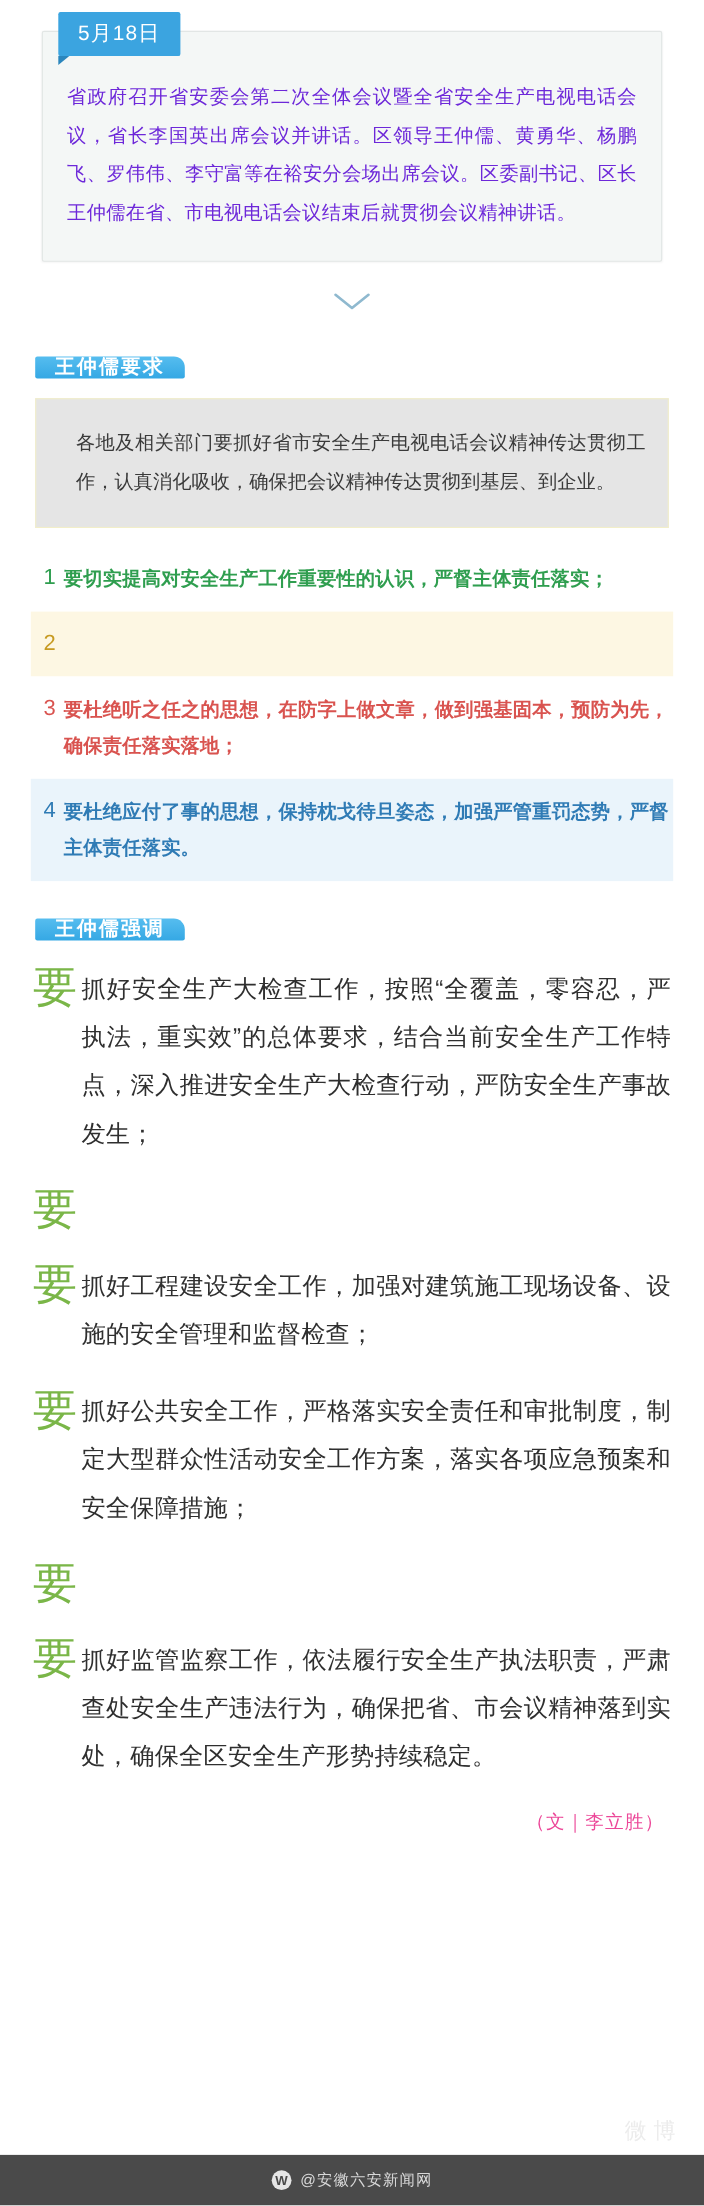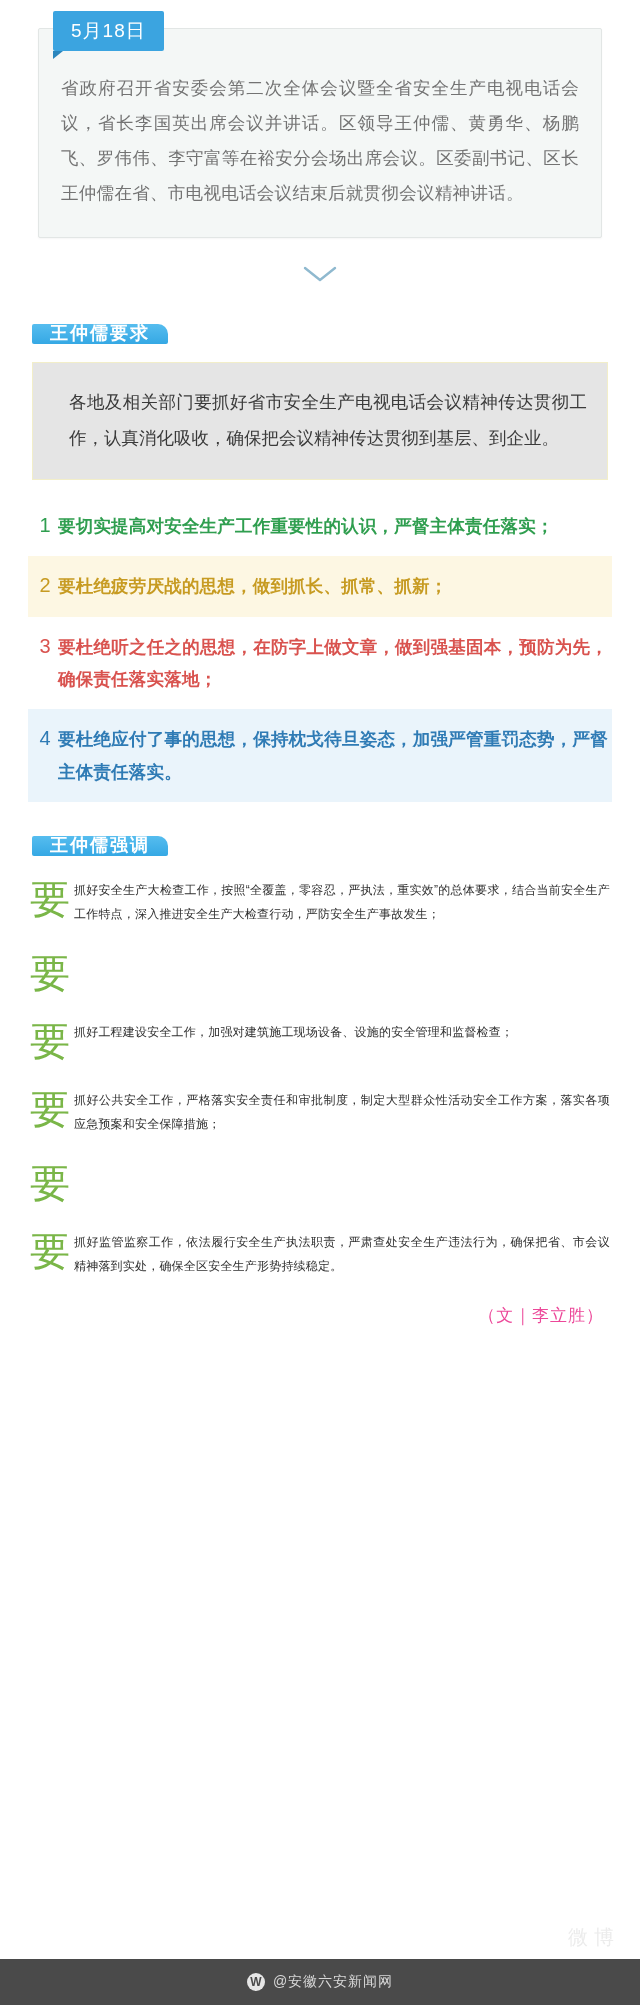--- a/index.html
+++ b/index.html
@@ -48,21 +48,21 @@
   .date-tag:after {
     content: "";
     position: absolute;
     left: 0; bottom: -8px;
     border-left: 10px solid #2b86bd;
     border-bottom: 8px solid transparent;
   }
   .date-body {
     font-size: 17.5px;
     line-height: 2.0;
-    color: #737373;
+    color: #6d28d9;
     text-align: justify;
     letter-spacing: 0.3px;
   }
 
   
   .chevron {
     text-align: center;
     margin: 22px 0 10px 0;
     color: #8fb9cf;
     font-size: 26px;
@@ -139,21 +139,21 @@
   .yao .glyph {
     flex: 0 0 auto;
     width: 46px;
     font-size: 40px;
     line-height: 1.05;
     color: #7ab648;
     font-weight: normal;
     text-align: left;
   }
   .yao .body {
-    font-size: 12px;
+    font-size: 22px;
     line-height: 2.0;
     color: #2f2f2f;
     text-align: justify;
     margin-left: -2px;
     letter-spacing: 0.2px;
   }
 
   
   .signature {
     text-align: right;
@@ -223,21 +223,20 @@
 
   <div class="quote-box">各地及相关部门要抓好省市安全生产电视电话会议精神传达贯彻工作，认真消化吸收，确保把会议精神传达贯彻到基层、到企业。</div>
 
   <div class="req-list">
     <div class="req c1">
       <div class="num">1</div>
       <div class="txt">要切实提高对安全生产工作重要性的认识，严督主体责任落实；</div>
     </div>
     <div class="req c2">
       <div class="num">2</div>
-      <div class="txt">要杜绝疲劳厌战的思想，做到抓长、抓常、抓新；</div>
     </div>
     <div class="req c3">
       <div class="num">3</div>
       <div class="txt">要杜绝听之任之的思想，在防字上做文章，做到强基固本，预防为先，确保责任落实落地；</div>
     </div>
     <div class="req c4">
       <div class="num">4</div>
       <div class="txt">要杜绝应付了事的思想，保持枕戈待旦姿态，加强严管重罚态势，严督主体责任落实。</div>
     </div>
   </div>

